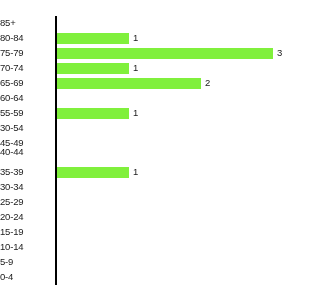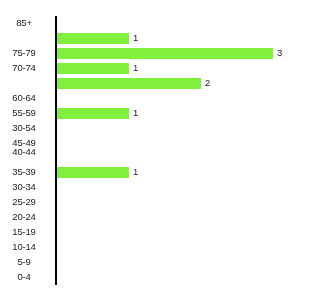--- a/index.html
+++ b/index.html
@@ -38,21 +38,21 @@
     width: 300px;
     height: 14.95px;
   }
   .tick-label {
     position: absolute;
     left: 0;
     top: 0;
     width: 48px;
     height: 14.95px;
     line-height: 14.95px;
-    text-align: center;
+    text-align: left;
     font-size: 9.5px;
     color: #1a1a1a;
     white-space: nowrap;
     letter-spacing: -0.2px;
   }
   .bar {
     position: absolute;
     left: 57px;
     top: 2px;
     height: 11px;
@@ -72,34 +72,36 @@
 <body>
 
 <div id="chart-root">
   <div class="plot-area">
     <div class="axis-line"></div>
     <div id="rows-container">
         <div class="row" style="top: 16px;">
           <div class="tick-label">85+</div>
         </div>
         <div class="row" style="top: 30.9444px;">
+          <div class="tick-label">80-84</div>
           <div class="bar" style="width: 72px; background: rgb(128, 240, 60);"></div>
           <div class="bar-value" style="left: 133px;">1</div>
         </div>
         <div class="row" style="top: 45.8889px;">
           <div class="tick-label">75-79</div>
           <div class="bar" style="width: 216px; background: rgb(128, 240, 60);"></div>
           <div class="bar-value" style="left: 277px;">3</div>
         </div>
         <div class="row" style="top: 60.8333px;">
           <div class="tick-label">70-74</div>
           <div class="bar" style="width: 72px; background: rgb(128, 240, 60);"></div>
           <div class="bar-value" style="left: 133px;">1</div>
         </div>
         <div class="row" style="top: 75.7778px;">
+          <div class="tick-label">65-69</div>
           <div class="bar" style="width: 144px; background: rgb(128, 240, 60);"></div>
           <div class="bar-value" style="left: 205px;">2</div>
         </div>
         <div class="row" style="top: 90.7222px;">
           <div class="tick-label">60-64</div>
         </div>
         <div class="row" style="top: 105.667px;">
           <div class="tick-label">55-59</div>
           <div class="bar" style="width: 72px; background: rgb(128, 240, 60);"></div>
           <div class="bar-value" style="left: 133px;">1</div>

